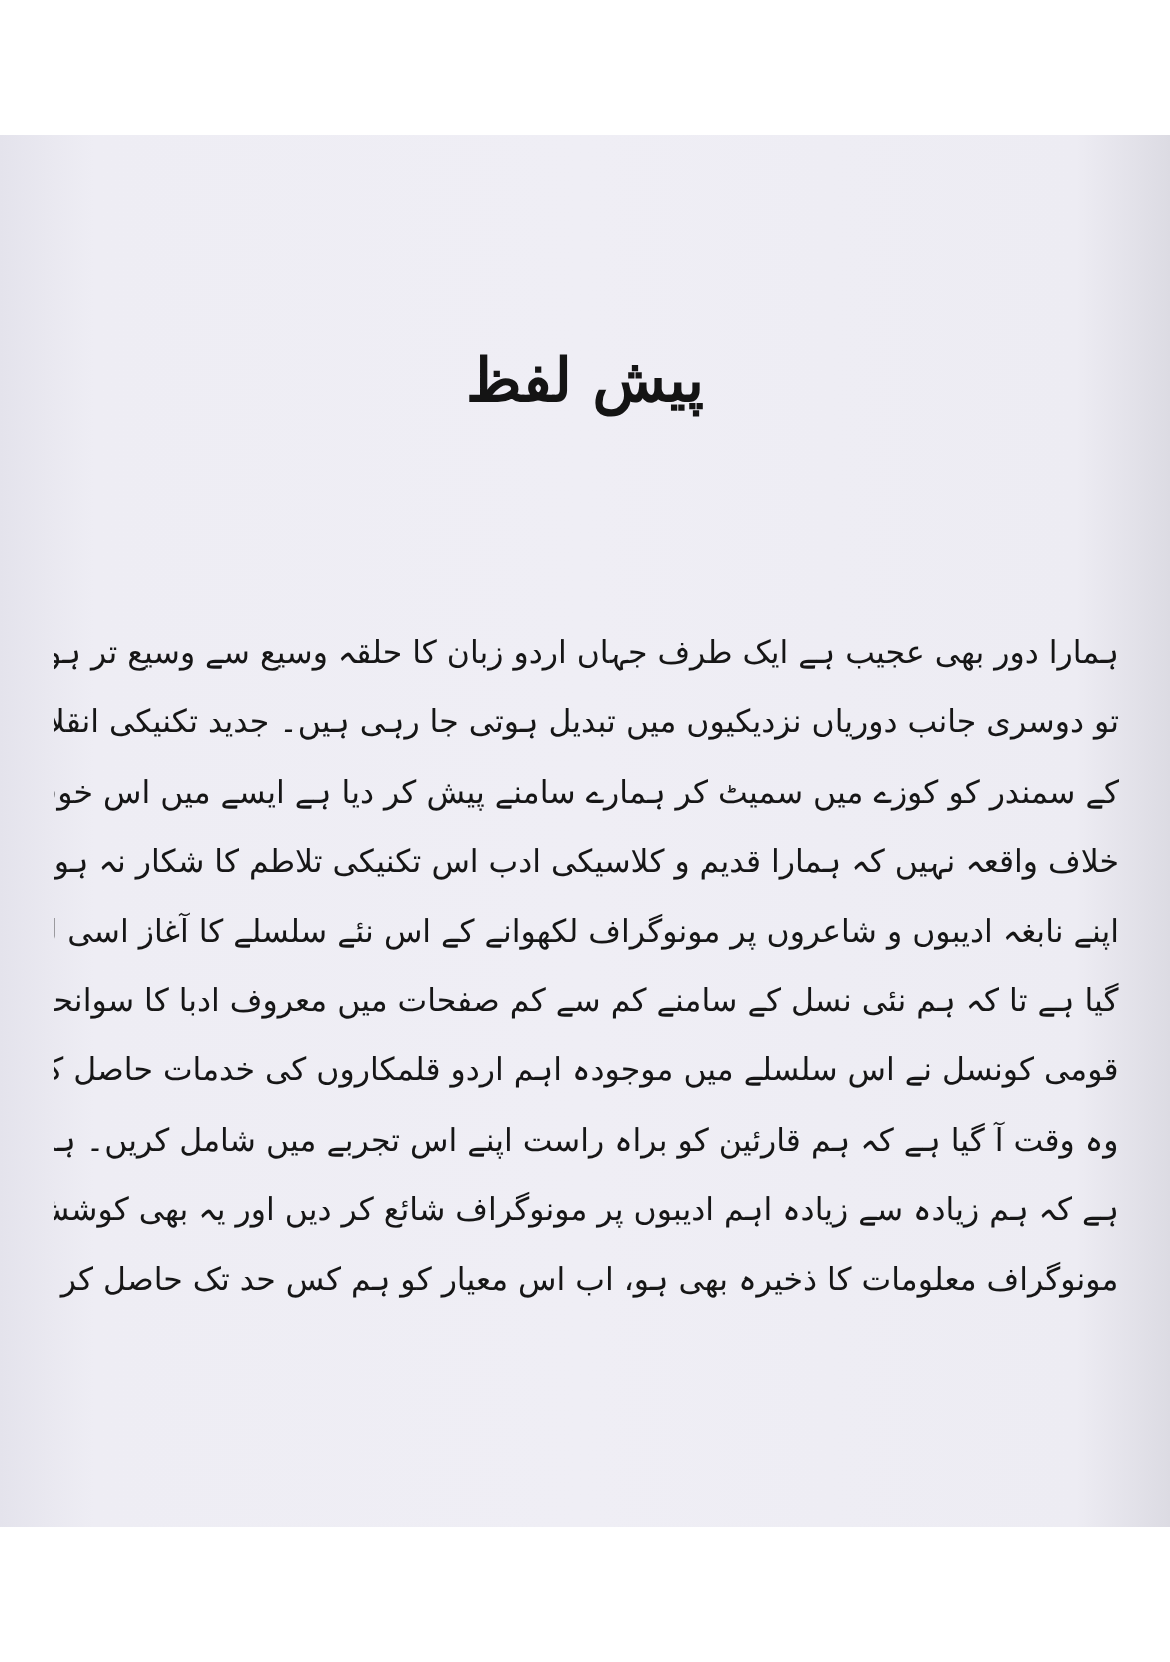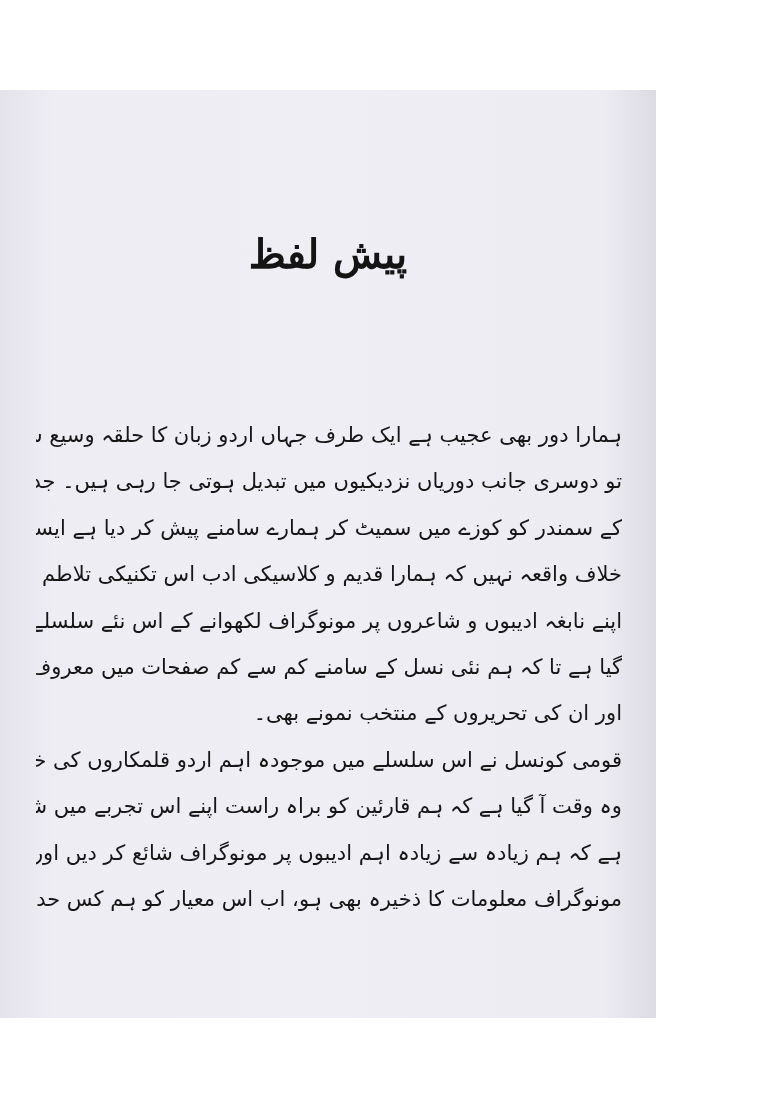--- a/index.html
+++ b/index.html
@@ -1,21 +1,21 @@
 <!DOCTYPE html>
 <html><head>
 <meta charset="utf-8">
 <style>
   html, body { margin: 0; padding: 0; }
   body {
     width: 780px; height: 1108px; background: #ffffff; position: relative; overflow: hidden;
     font-family: "DejaVu Sans", sans-serif;
   }
   .page {
-    position: absolute; left: 0; top: 90px; width: 656px; height: 928px;
+    position: absolute; left: 0; top: 90px; width: 780px; height: 928px;
     background: linear-gradient(90deg, #e4e3ec 0%, #eeedf4 8%, #efeef5 50%, #edecf3 92%, #dcdbe3 100%);
   }
   .title {
     position: absolute; left: 0; right: 0; top: 140px; text-align: center;
     font-size: 40px; font-weight: bold; color: #141414; direction: rtl;
     font-family: "DejaVu Serif", serif;
   }
   .body-text {
     position: absolute; left: 36px; right: 34px; top: 322px;
     direction: rtl; color: #161616; font-size: 21px;
@@ -33,19 +33,18 @@
 <div class="page">
   <div class="title">پیش لفظ</div>
 
   <div class="body-text">
     <div class="line">ہمارا دور بھی عجیب ہے ایک طرف جہاں اردو زبان کا حلقہ وسیع سے وسیع تر ہوتا جا رہا ہے</div>
     <div class="line">تو دوسری جانب دوریاں نزدیکیوں میں تبدیل ہوتی جا رہی ہیں۔ جدید تکنیکی انقلاب نے معلومات</div>
     <div class="line">کے سمندر کو کوزے میں سمیٹ کر ہمارے سامنے پیش کر دیا ہے ایسے میں اس خوف کا دامن گیر ہونا</div>
     <div class="line short">خلاف واقعہ نہیں کہ ہمارا قدیم و کلاسیکی ادب اس تکنیکی تلاطم کا شکار نہ ہو جائے۔</div>
     <div class="line">اپنے نابغہ ادیبوں و شاعروں پر مونوگراف لکھوانے کے اس نئے سلسلے کا آغاز اسی لیے کیا</div>
     <div class="line">گیا ہے تا کہ ہم نئی نسل کے سامنے کم سے کم صفحات میں معروف ادبا کا سوانحی خاکہ بھی پیش کر سکیں</div>
-    <div class="line short">اور ان کی تحریروں کے منتخب نمونے بھی۔</div>
     <div class="line">قومی کونسل نے اس سلسلے میں موجودہ اہم اردو قلمکاروں کی خدمات حاصل کی ہیں اور اب</div>
     <div class="line">وہ وقت آ گیا ہے کہ ہم قارئین کو براہ راست اپنے اس تجربے میں شامل کریں۔ ہماری یہ کوشش</div>
     <div class="line">ہے کہ ہم زیادہ سے زیادہ اہم ادیبوں پر مونوگراف شائع کر دیں اور یہ بھی کوشش ہے کہ یہ</div>
     <div class="line">مونوگراف معلومات کا ذخیرہ بھی ہو، اب اس معیار کو ہم کس حد تک حاصل کر سکے اس کا فیصلہ آپ</div>
   </div>
 </div>
 
 </body></html>

